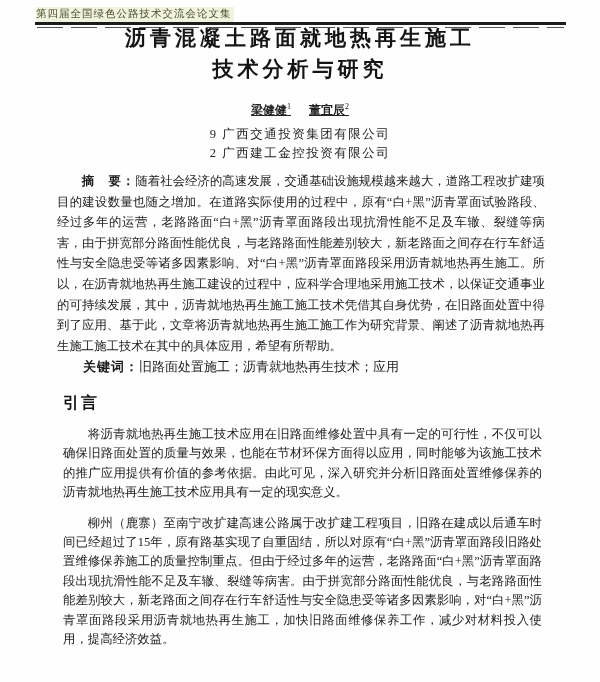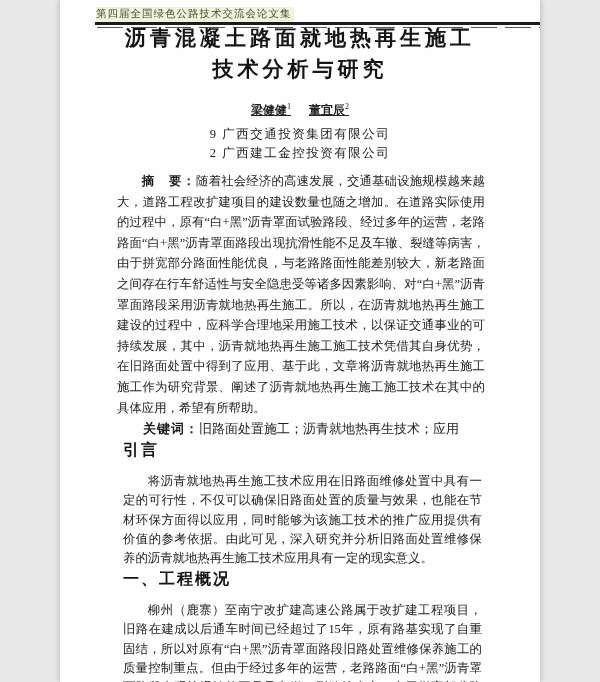--- a/index.html
+++ b/index.html
@@ -3,21 +3,21 @@
 <meta charset="utf-8">
 <style>
   html, body {
     margin: 0;
     padding: 0;
     background: #e8e8e8;
     font-family: "Liberation Serif", "DejaVu Serif", serif;
   }
   .page {
     position: relative;
-    width: 480px;
+    width: 600px;
     height: 682px;
     margin: 0 auto;
     background: #fefefe;
     color: #1e1e1e;
     overflow: hidden;
     box-shadow: 0 0 6px rgba(0,0,0,0.25);
   }
   
   .running-head {
     position: absolute;
@@ -99,21 +99,21 @@
   }
   .keywords {
     margin: 1px 55px 0 57px;
     font-size: 13px;
     line-height: 20.6px;
     text-indent: 2em;
     color: #1c1c1c;
   }
   
   .sec-heading {
-    margin: 0 37px 0 63px;
+    margin: 15px 37px 0 63px;
     font-family: "Liberation Sans", "DejaVu Sans", sans-serif;
     font-size: 16px;
     font-weight: bold;
     letter-spacing: 2px;
     color: #141414;
   }
   .sec-body {
     margin: 11px 58px 0 63px;
     font-size: 12.4px;
     line-height: 19.4px;
@@ -147,17 +147,16 @@
   </div>
 
   <p class="abstract"><span class="lbl">摘　要：</span><span>随着社会经济的高速发展，交通基础设施规模越来越大，道路工程改扩建项目的建设数量也随之增加。在道路实际使用的过程中，原有“白+黑”沥青罩面试验路段、经过多年的运营，老路路面“白+黑”沥青罩面路段出现抗滑性能不足及车辙、裂缝等病害，由于拼宽部分路面性能优良，与老路路面性能差别较大，新老路面之间存在行车舒适性与安全隐患受等诸多因素影响、对“白+黑”沥青罩面路段采用沥青就地热再生施工。所以，在沥青就地热再生施工建设的过程中，应科学合理地采用施工技术，以保证交通事业的可持续发展，其中，沥青就地热再生施工施工技术凭借其自身优势，在旧路面处置中得到了应用、基于此，文章将沥青就地热再生施工施工作为研究背景、阐述了沥青就地热再生施工施工技术在其中的具体应用，希望有所帮助。</span></p>
 
   <p class="keywords"><span class="lbl">关键词：</span><span>旧路面处置施工；沥青就地热再生技术；应用</span></p>
 
   <div class="sec-heading">引言</div>
 
   <p class="sec-body">将沥青就地热再生施工技术应用在旧路面维修处置中具有一定的可行性，不仅可以确保旧路面处置的质量与效果，也能在节材环保方面得以应用，同时能够为该施工技术的推广应用提供有价值的参考依据。由此可见，深入研究并分析旧路面处置维修保养的沥青就地热再生施工技术应用具有一定的现实意义。</p>
 
-  <div class="sec-heading">一、工程概况</div>
 
   <p class="sec-body">柳州（鹿寨）至南宁改扩建高速公路属于改扩建工程项目，旧路在建成以后通车时间已经超过了15年，原有路基实现了自重固结，所以对原有“白+黑”沥青罩面路段旧路处置维修保养施工的质量控制重点。但由于经过多年的运营，老路路面“白+黑”沥青罩面路段出现抗滑性能不足及车辙、裂缝等病害。由于拼宽部分路面性能优良，与老路路面性能差别较大，新老路面之间存在行车舒适性与安全隐患受等诸多因素影响，对“白+黑”沥青罩面路段采用沥青就地热再生施工，加快旧路面维修保养工作，减少对材料投入使用，提高经济效益。</p>
 
 </div>
 
 </body></html>

